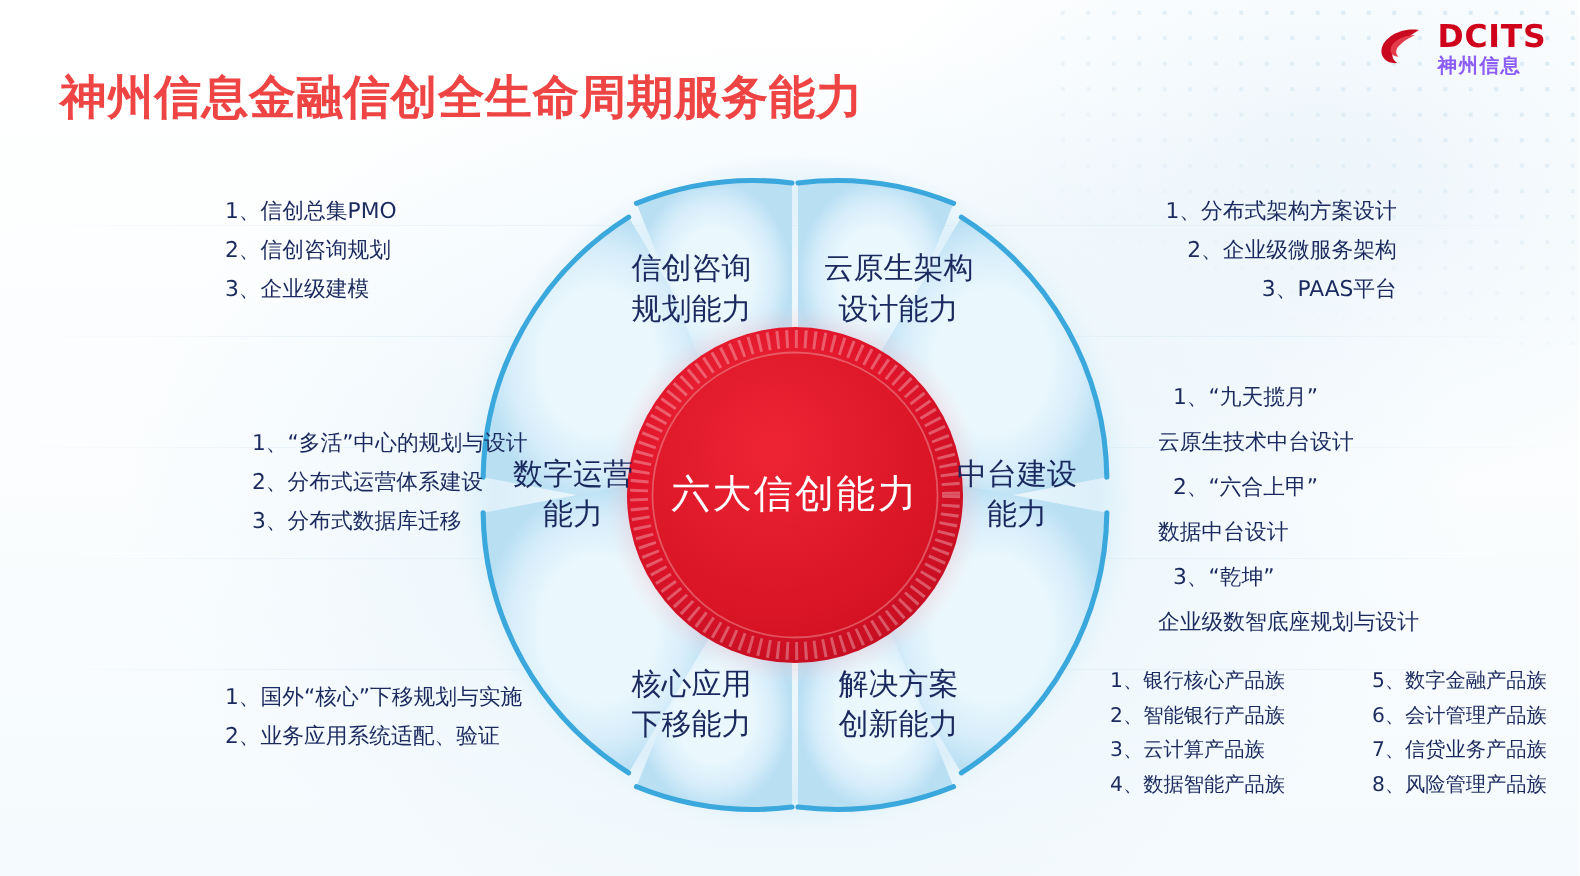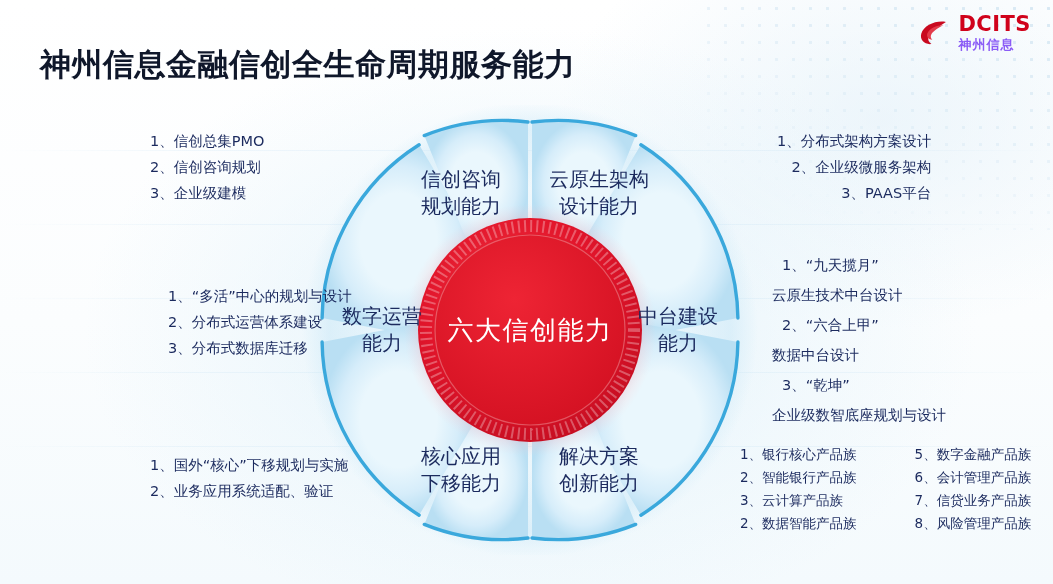--- a/index.html
+++ b/index.html
@@ -29,25 +29,25 @@
     position:absolute;left:0;top:150px;width:1053px;height:330px;
     background-image:linear-gradient(180deg, rgba(174,212,236,.30) 1px, rgba(255,255,255,0) 1px);
     background-size:100% 74px;
     -webkit-mask-image:linear-gradient(90deg, rgba(0,0,0,0) 0%, rgba(0,0,0,.55) 18%, rgba(0,0,0,.55) 82%, rgba(0,0,0,0) 100%);
             mask-image:linear-gradient(90deg, rgba(0,0,0,0) 0%, rgba(0,0,0,.55) 18%, rgba(0,0,0,.55) 82%, rgba(0,0,0,0) 100%);
   }
   
   #page-title{
     position:absolute;left:40px;top:44px;
     font-size:31px;font-weight:bold;letter-spacing:.5px;
-    color:#0f172a;white-space:nowrap;
+    color:#ef4444;white-space:nowrap;
   }
   #brand-logo{
     position:absolute;right:22px;top:14px;
-    display:flex;align-items:center;gap:7px;
+    display:flex;align-items:flex-start;gap:7px;
   }
   #brand-logo .mark{width:34px;height:34px;flex:0 0 34px;}
   #brand-logo .wordmark{display:flex;flex-direction:column;line-height:1;}
   #brand-logo .wordmark .en{
     font-size:21px;font-weight:bold;color:#d0021b;letter-spacing:.5px;
   }
   #brand-logo .wordmark .cn{
     font-size:13px;font-weight:bold;color:#8b5cf6;letter-spacing:1px;margin-top:3px;
   }
   
@@ -216,21 +216,21 @@
   <span class="row">1、国外“核心”下移规划与实施</span>
   <span class="row">2、业务应用系统适配、验证</span>
 </div>
 
 <div class="callout" id="callout-solution">
   <div class="cols">
     <div class="col">
       <span class="row">1、银行核心产品族</span>
       <span class="row">2、智能银行产品族</span>
       <span class="row">3、云计算产品族</span>
-      <span class="row">2、数据智能产品族</span>
+      <span class="row">4、数据智能产品族</span>
     </div>
     <div class="col">
       <span class="row">5、数字金融产品族</span>
       <span class="row">6、会计管理产品族</span>
       <span class="row">7、信贷业务产品族</span>
       <span class="row">8、风险管理产品族</span>
     </div>
   </div>
 </div>
 

